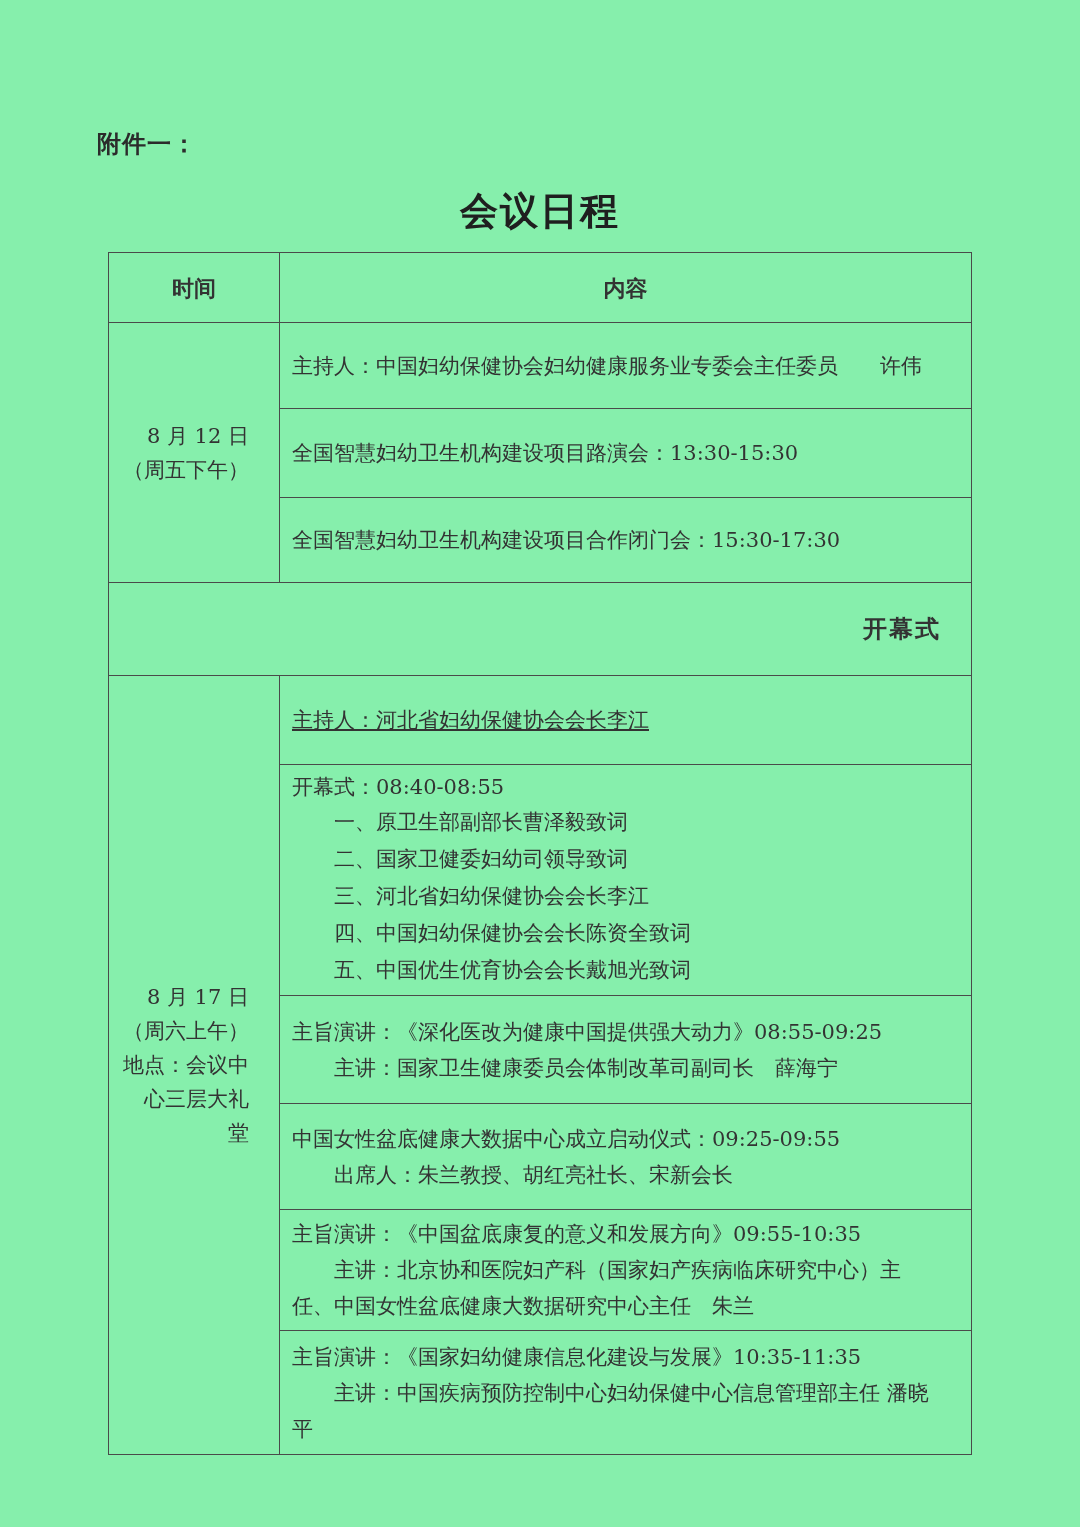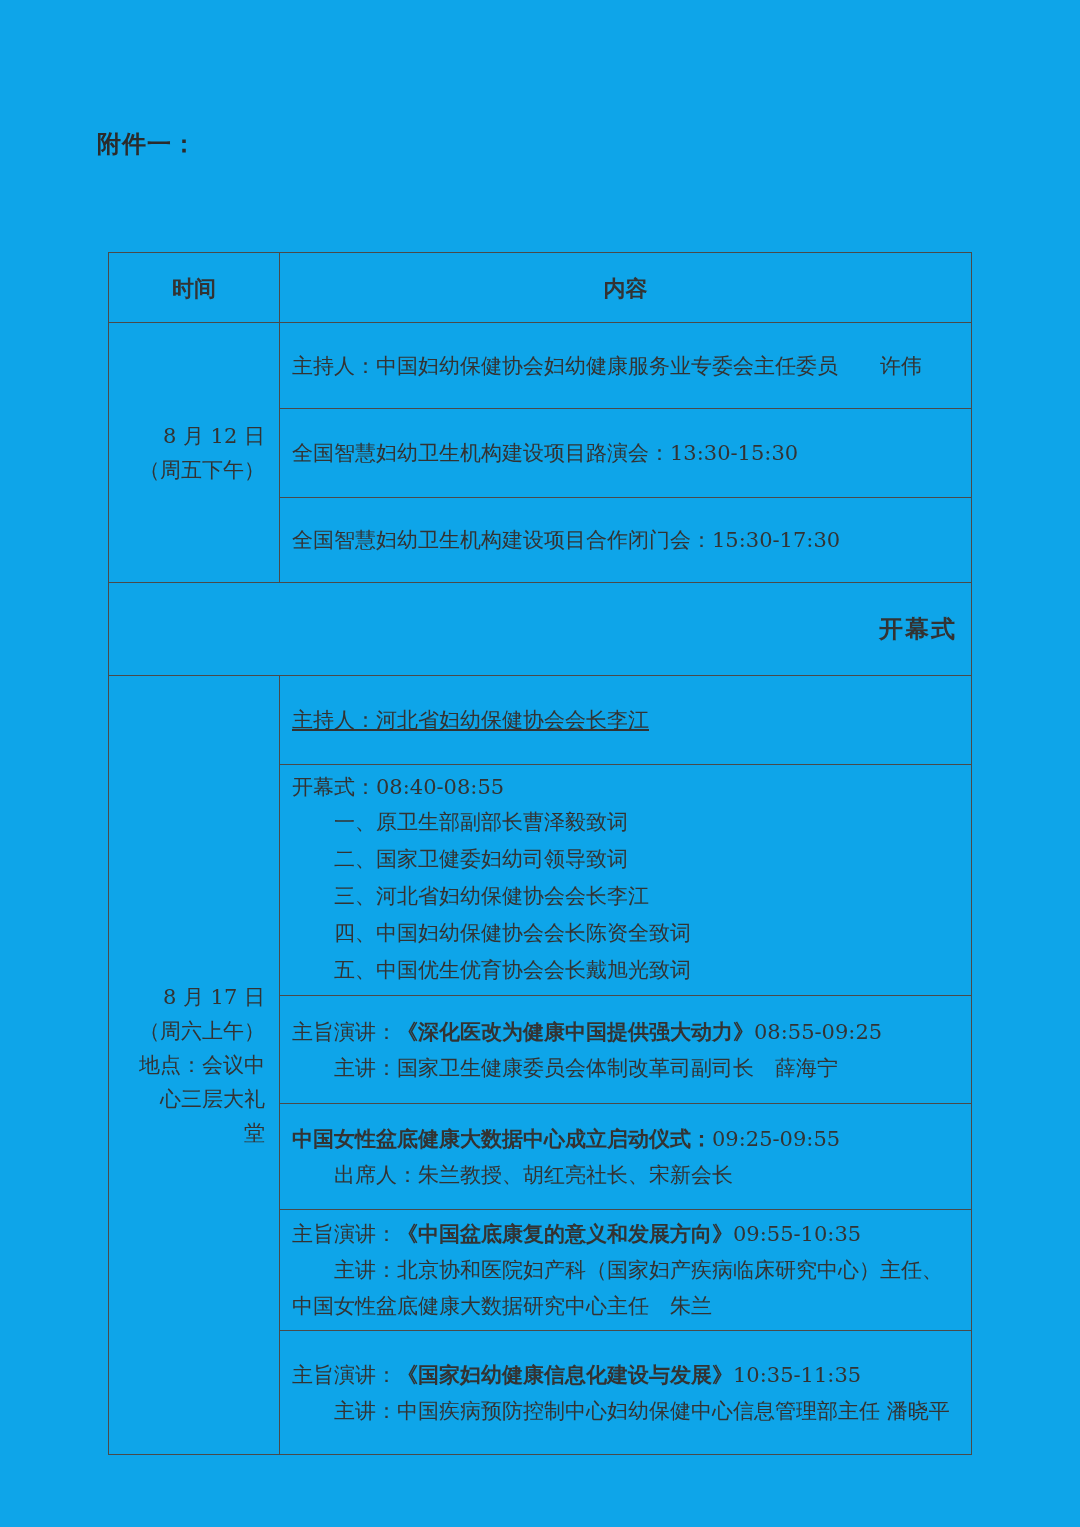--- a/index.html
+++ b/index.html
@@ -8,21 +8,21 @@
     background: #ffffff;
     width: 1080px;
     height: 1527px;
     font-family: "DejaVu Serif", "Liberation Serif", serif;
     color: #333333;
   }
   .page {
     position: relative;
     width: 1080px;
     height: 1527px;
-    background: #0ea5e9;
+    background: #86efac;
     overflow: hidden;
   }
   .attachment-label {
     position: absolute;
     left: 97px;
     top: 128px;
     font-size: 24px;
     font-weight: bold;
     color: #2b2b2b;
     letter-spacing: 1px;
@@ -44,21 +44,21 @@
     top: 252px;
     width: 864px;
     border-collapse: collapse;
     table-layout: fixed;
   }
   table.schedule td {
     border: 1px solid #4a4a4a;
     vertical-align: middle;
     font-size: 21px;
     color: #333333;
-    padding: 6px 14px 6px 12px;
+    padding: 6px 30px 6px 12px;
     line-height: 34px;
   }
   td.time-col {
     width: 142px;
     text-align: right;
     white-space: pre-line;
     padding: 6px 4px;
     line-height: 34px;
   }
   tr.header-row td {
@@ -83,29 +83,30 @@
   .h-r2b { height: 186px; }
   .h-r2c { height: 95px; }
   .h-r2d { height: 93px; }
   .h-r2e { height: 93px; }
   .h-r2f { height: 111px; }
   .cell-inner { line-height: 34px; }
   .opening-cell { line-height: 33px; }
   .opening-item { margin-left: 2em; line-height: 37px; }
   .speaker-line { text-indent: 2em; line-height: 36px; }
   .first-line { line-height: 36px; }
-  .b { font-weight: bold; }
+  .b { font-weight: normal; }
 </style>
 </head>
 <body>
 
 <div class="page">
 
   <div class="attachment-label">附件一：</div>
 
+  <div class="doc-title">会议日程</div>
 
   <table class="schedule">
 
     <tbody>
         <tr class="header-row">
       <td class="time-col">时间</td>
       <td>内容</td>
     </tr>
 
     <tr class="h-r1a">

